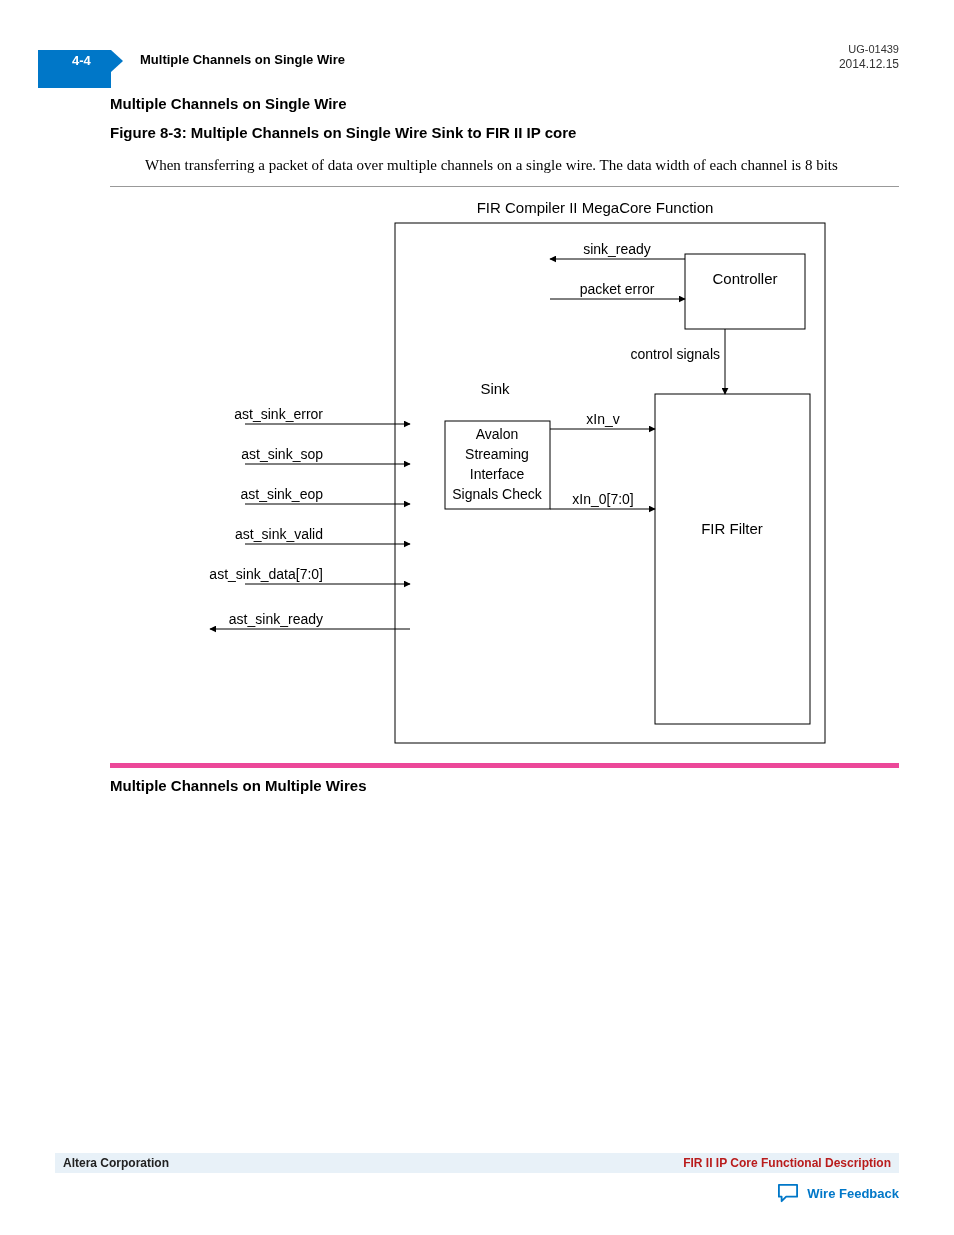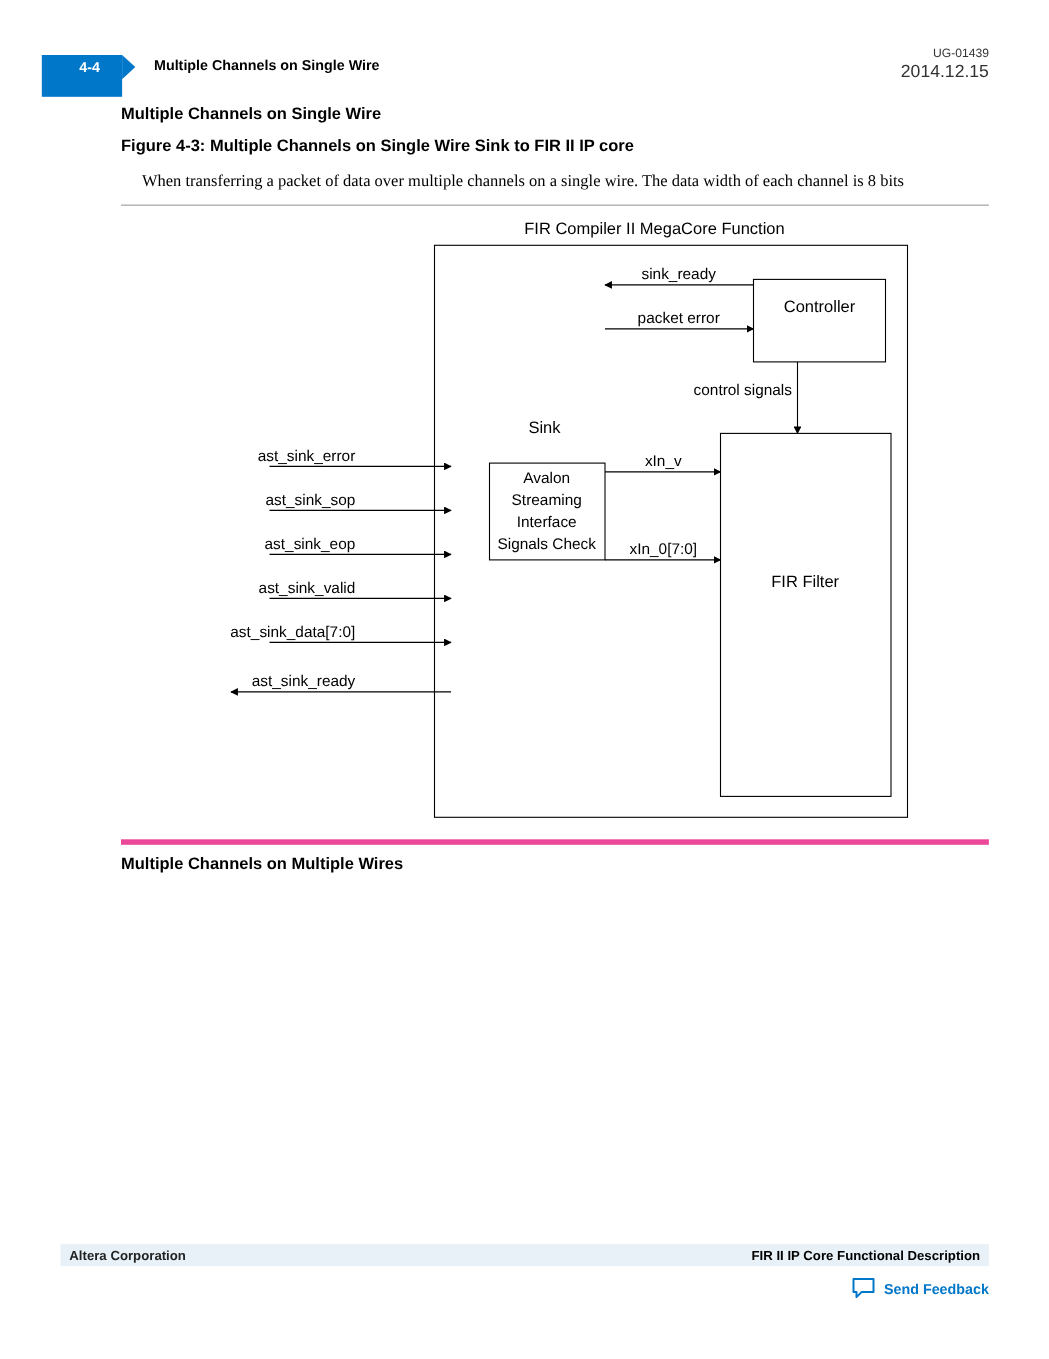--- a/index.html
+++ b/index.html
@@ -29,46 +29,46 @@
     border-top: 11px solid transparent;
     border-bottom: 11px solid transparent;
   }
   .header-title {
     position: absolute;
     left: 140px; top: 52px;
     font-weight: bold;
     font-size: 13px;
   }
   .doc-id { position: absolute; right: 55px; top: 43px; font-size: 11px; text-align: right; color: #333; }
-  .doc-date { position: absolute; right: 55px; top: 57px; font-size: 16px; text-align: right; color: #333; }
+  .doc-date { position: absolute; right: 55px; top: 57px; font-size: 12px; text-align: right; color: #333; }
   .content { padding: 0 55px 0 115px; }
   .h2 { font-weight: bold; font-size: 15px; margin-top: 25px; margin-left: -5px; }
   .h3 { font-weight: bold; font-size: 15px; margin-top: 12px; margin-left: -5px; }
-  .para { font-family: Georgia, "Times New Roman", serif; font-size: 15px; line-height: 1.4; margin-top: 14px; margin-left: 14px; }
+  .para { font-family: Georgia, "Times New Roman", serif; font-size: 15px; line-height: 1.4; margin-top: 14px; margin-left: 30px; }
   .fig-wrap { margin-top: 10px; border-top: 1px solid #999; border-bottom: 5px solid #ec4899; padding: 12px 0 14px 0; margin-left: -5px; }
   .fig { display: block; margin: 0 auto; }
   .fig text { font-family: "Segoe UI", "Myriad Pro", Arial, sans-serif; }
   .footer {
     position: absolute;
-    left: 0; right: 0; bottom: 44px;
+    left: 0; right: 0; bottom: 22px;
     height: 60px;
   }
   .footer-bar {
     background: #e8f1f8;
     margin: 0 55px;
     height: 20px;
     display: flex;
     align-items: center;
     padding: 0 8px;
     font-size: 12px;
     font-weight: bold;
   }
   .footer-bar .left { color: #222; }
   .footer-bar .spacer { flex: 1; }
-  .footer-bar .right { color: #000000; }
+  .footer-bar .right { color: #b91c1c; }
   .feedback {
     position: absolute;
     right: 55px; top: 30px;
     display: flex;
     align-items: center;
     gap: 8px;
     font-size: 13px;
     font-weight: bold;
     color: #0077c8;
   }
@@ -79,21 +79,21 @@
 
 <div class="header">
   <div class="page-tab">4-4</div>
   <div class="header-title">Multiple Channels on Single Wire</div>
   <div class="doc-id">UG-01439</div>
   <div class="doc-date">2014.12.15</div>
 </div>
 
 <div class="content">
   <div class="h2">Multiple Channels on Single Wire</div>
-  <div class="h3">Figure 4-3: Multiple Channels on Single Wire Sink to FIR II IP core</div>
+  <div class="h3">Figure 8-3: Multiple Channels on Single Wire Sink to FIR II IP core</div>
   <div class="para">When transferring a packet of data over multiple channels on a single wire. The data width of each channel is 8 bits</div>
 
   <div class="fig-wrap">
     <svg class="fig" width="680" height="550" viewBox="0 0 680 550">
       <defs>
         <marker id="arrow" viewBox="0 0 10 10" refX="9" refY="5" markerWidth="7" markerHeight="7" orient="auto-start-reverse">
           <path d="M 0 0 L 10 5 L 0 10 z" fill="#000"></path>
         </marker>
       </defs>
 
@@ -155,15 +155,15 @@
 <div class="footer">
   <div class="footer-bar">
     <span class="left">Altera Corporation</span>
     <span class="spacer"></span>
     <a class="right">FIR II IP Core Functional Description</a>
   </div>
   <a class="feedback">
     <svg viewBox="0 0 24 22">
       <path d="M2 2 H22 V15 H10 L5 20 V15 H2 Z" fill="none" stroke="#0077c8" stroke-width="2" stroke-linejoin="round"></path>
     </svg>
-    <span>Send Feedback</span>
+    <span>Wire Feedback</span>
   </a>
 </div>
 
 </body></html>

